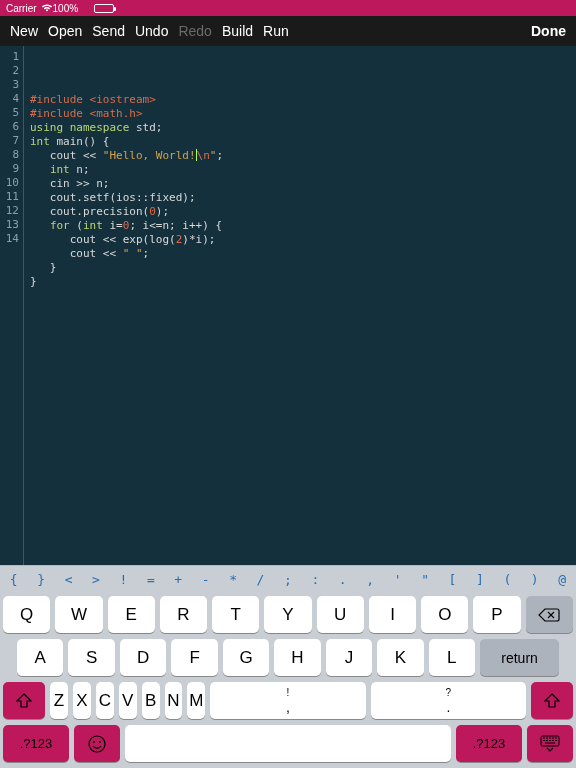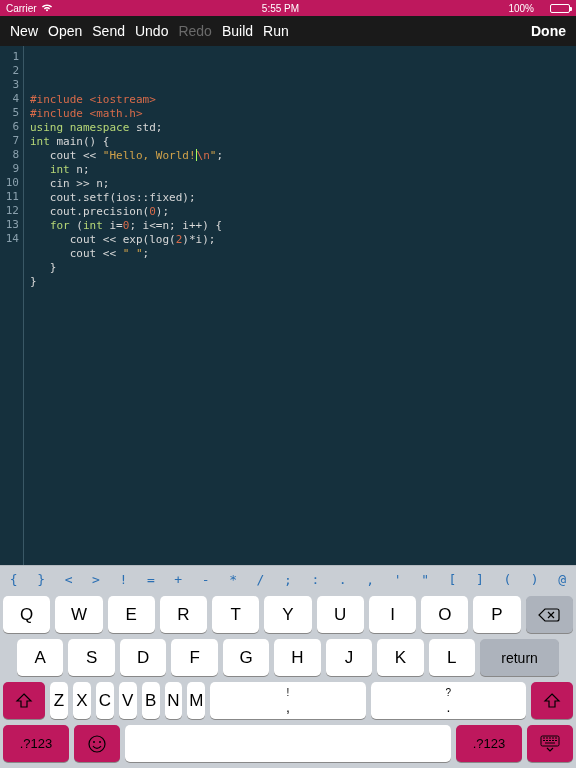--- a/index.html
+++ b/index.html
@@ -55,21 +55,20 @@
 
 <div class="status-bar">
   <div class="status-left">
     <span>Carrier</span>
     <span class="wifi">
       <svg width="12" height="9" viewBox="0 0 12 9">
           <path d="M6 8.2a1 1 0 100-2 1 1 0 000 2zm0-6.7c-2 0-3.8.8-5.1 2.1l1 1C3 3.5 4.4 2.9 6 2.9s3 .6 4.1 1.7l1-1C9.8 2.3 8 1.5 6 1.5zm0 2.6c-1.2 0-2.3.5-3.1 1.3l1 1c.6-.6 1.3-.9 2.1-.9s1.5.3 2.1.9l1-1C8.3 4.6 7.2 4.1 6 4.1z" fill="#fff"></path>
         </svg>
     </span>
   </div>
-  <div class="status-center">5:55 PM</div>
   <div class="status-right">
     <span>100%</span>
     <span class="battery"><span class="battery-fill"></span></span>
   </div>
 </div>
 
 <div class="toolbar">
   <span class="item">New</span>
   <span class="item">Open</span>
   <span class="item">Send</span>

